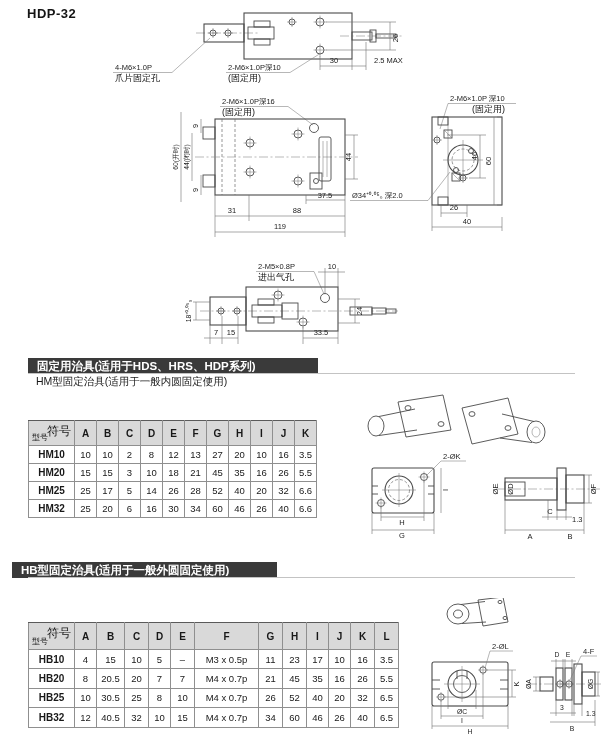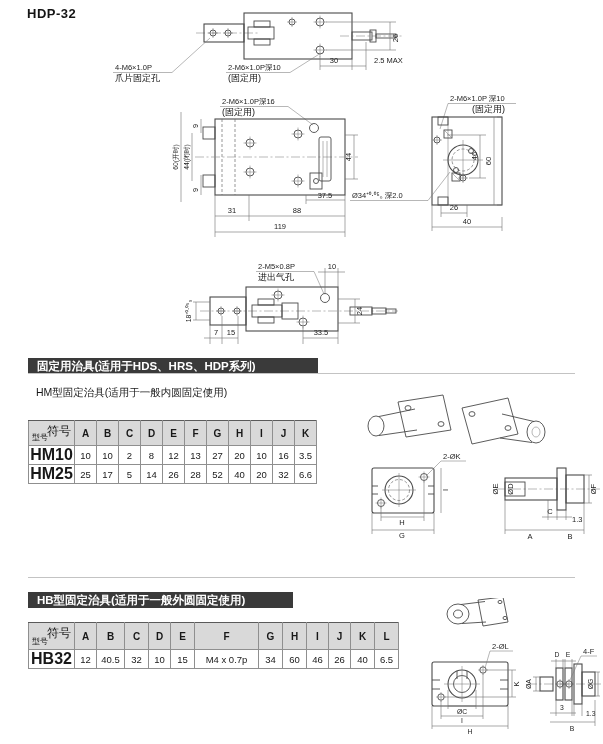--- a/index.html
+++ b/index.html
@@ -3,37 +3,37 @@
 <meta charset="utf-8">
 <style>
   html,body{margin:0;padding:0;background:#fff;}
   .page{position:relative;width:603px;height:744px;background:#fff;overflow:hidden;
         font-family:"Liberation Sans",sans-serif;color:#111;border-radius:19px;}
   .abs{position:absolute;}
   .title{left:27px;top:6px;font-size:13px;font-weight:bold;letter-spacing:.5px;color:#151515;}
   .section-bar{background:#3a3a3a;color:#fff;font-weight:bold;font-size:11.5px;
                line-height:16px;height:16px;padding-left:9px;white-space:nowrap;overflow:hidden;}
   .bar1{left:28px;top:358px;width:281px;}
-  .bar2{left:28px;top:562px;width:256px;margin-top:30px;}
+  .bar2{left:12px;top:562px;width:256px;}
   .section-rule{height:1px;background:#c3c3c3;}
   .rule1{left:28px;top:373px;width:547px;}
   .rule2{left:28px;top:577px;width:547px;}
-  .subtitle{left:36px;top:386px;font-size:10.5px;color:#181818;}
+  .subtitle{left:36px;top:375px;font-size:10.5px;color:#181818;}
 
   table.spec{position:absolute;border-collapse:collapse;table-layout:fixed;
              border:1.5px solid #3f3f3f;background:#fff;font-family:"Liberation Sans",sans-serif;}
   table.hm{left:28px;top:420px;}
   table.hb{left:28px;top:622px;}
   .spec th,.spec td{border:1px solid #8f8f8f;border-top-color:#5a5a5a;text-align:center;
                     font-size:9.5px;color:#181818;padding:0;}
   .spec thead th{background:#d9d9d9;font-size:10px;font-weight:bold;height:24px;}
   table.hb thead th{height:26px;}
   .spec td{height:17px;}
   table.hb td{height:18.4px;}
-  .spec th.model{font-weight:bold;font-size:16px;}
+  .spec th.model{font-weight:bold;font-size:10px;}
   th.diag{position:relative;background-image:linear-gradient(to bottom right,
           rgba(0,0,0,0) 49.2%, #777 49.2%, #777 50.8%, rgba(0,0,0,0) 50.8%);}
   .diag-top{position:absolute;top:2px;right:3px;font-size:12px;font-weight:normal;}
   .diag-bottom{position:absolute;bottom:2px;left:3px;font-size:8px;font-weight:normal;}
 
   
   .ln{fill:none;stroke:#4a4a4a;stroke-width:1.1;}
   .ln2{fill:none;stroke:#4a4a4a;stroke-width:0.9;}
   .thin{fill:none;stroke:#7a7a7a;stroke-width:0.55;}
   .dim{fill:none;stroke:#6e6e6e;stroke-width:0.6;}
@@ -303,31 +303,59 @@
           <td>8</td>
           <td>12</td>
           <td>13</td>
           <td>27</td>
           <td>20</td>
           <td>10</td>
           <td>16</td>
           <td>3.5</td>
         </tr>
         <tr>
+          <th class="model">HM20</th>
+          <td>15</td>
+          <td>15</td>
+          <td>3</td>
+          <td>10</td>
+          <td>18</td>
+          <td>21</td>
+          <td>45</td>
+          <td>35</td>
+          <td>16</td>
+          <td>26</td>
+          <td>5.5</td>
+        </tr>
+        <tr>
           <th class="model">HM25</th>
           <td>25</td>
           <td>17</td>
           <td>5</td>
           <td>14</td>
           <td>26</td>
           <td>28</td>
           <td>52</td>
           <td>40</td>
           <td>20</td>
           <td>32</td>
+          <td>6.6</td>
+        </tr>
+        <tr>
+          <th class="model">HM32</th>
+          <td>25</td>
+          <td>20</td>
+          <td>6</td>
+          <td>16</td>
+          <td>30</td>
+          <td>34</td>
+          <td>60</td>
+          <td>46</td>
+          <td>26</td>
+          <td>40</td>
           <td>6.6</td>
         </tr>
       </tbody>
     </table>
 
   <svg class="abs" style="left:340px;top:388px" width="263" height="160" viewBox="340 388 263 160">
     <defs>
       <g id="hc3">
           <circle r="3.5" class="ln2"></circle>
           <line x1="-5.5" y1="0" x2="5.5" y2="0" class="thin"></line>
@@ -436,20 +464,65 @@
           <th>F</th>
           <th>G</th>
           <th>H</th>
           <th>I</th>
           <th>J</th>
           <th>K</th>
           <th>L</th>
         </tr>
       </thead>
       <tbody>
+        <tr>
+          <th class="model">HB10</th>
+          <td>4</td>
+          <td>15</td>
+          <td>10</td>
+          <td>5</td>
+          <td>–</td>
+          <td>M3 x 0.5p</td>
+          <td>11</td>
+          <td>23</td>
+          <td>17</td>
+          <td>10</td>
+          <td>16</td>
+          <td>3.5</td>
+        </tr>
+        <tr>
+          <th class="model">HB20</th>
+          <td>8</td>
+          <td>20.5</td>
+          <td>20</td>
+          <td>7</td>
+          <td>7</td>
+          <td>M4 x 0.7p</td>
+          <td>21</td>
+          <td>45</td>
+          <td>35</td>
+          <td>16</td>
+          <td>26</td>
+          <td>5.5</td>
+        </tr>
+        <tr>
+          <th class="model">HB25</th>
+          <td>10</td>
+          <td>30.5</td>
+          <td>25</td>
+          <td>8</td>
+          <td>10</td>
+          <td>M4 x 0.7p</td>
+          <td>26</td>
+          <td>52</td>
+          <td>40</td>
+          <td>20</td>
+          <td>32</td>
+          <td>6.5</td>
+        </tr>
         <tr>
           <th class="model">HB32</th>
           <td>12</td>
           <td>40.5</td>
           <td>32</td>
           <td>10</td>
           <td>15</td>
           <td>M4 x 0.7p</td>
           <td>34</td>
           <td>60</td>

